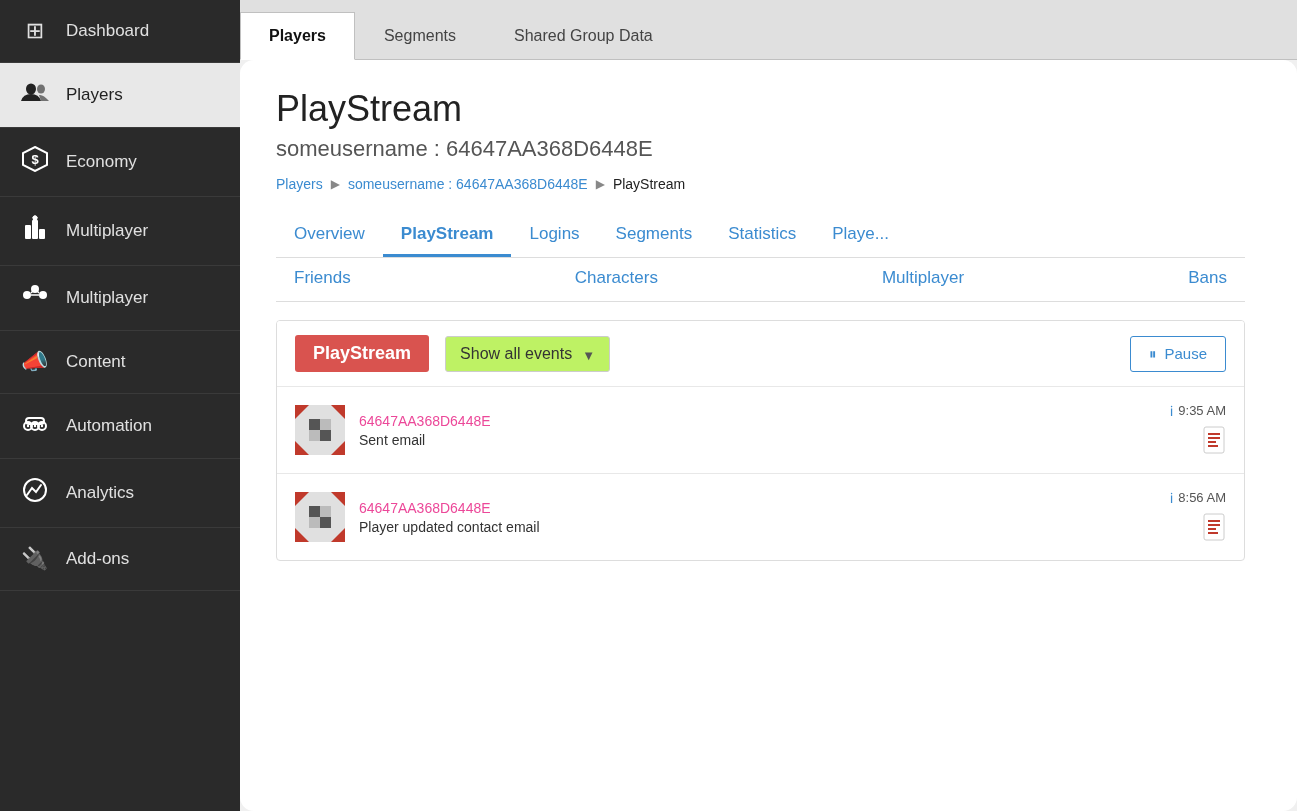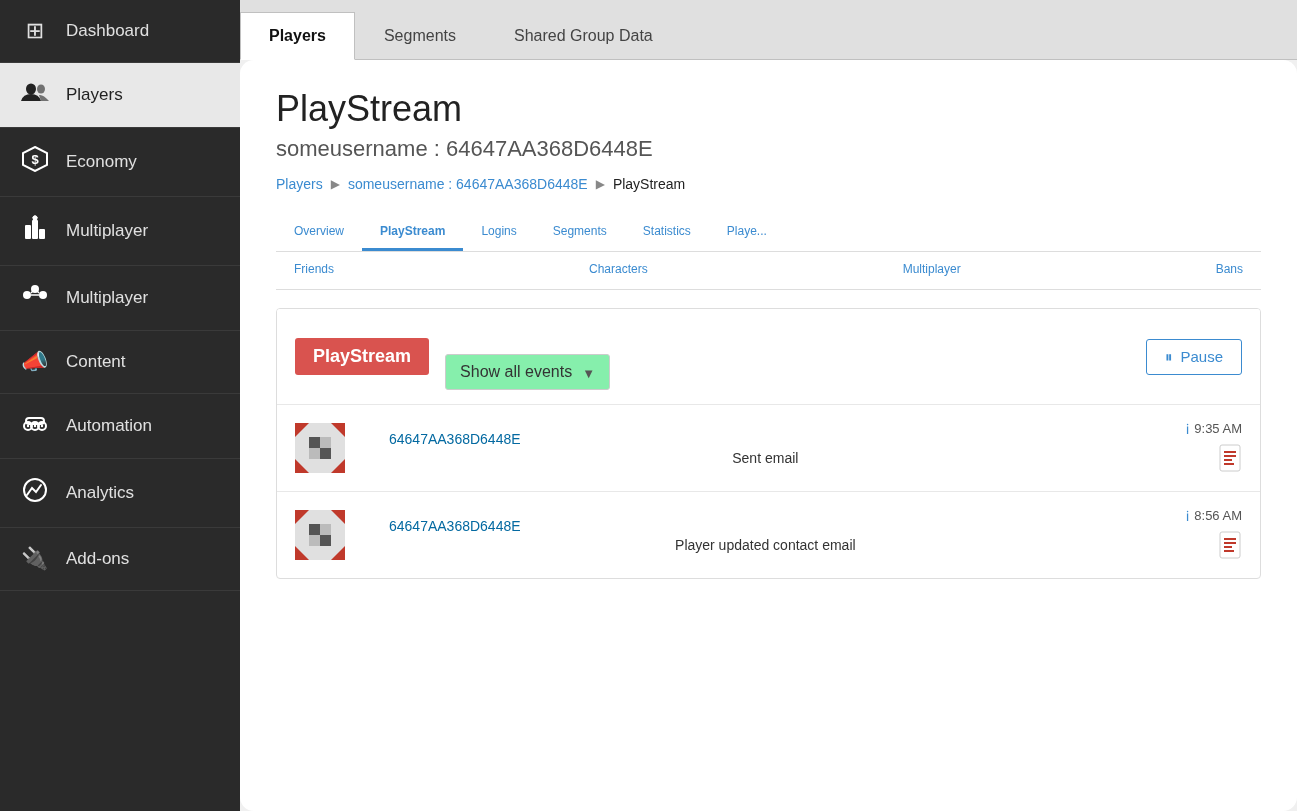--- a/index.html
+++ b/index.html
@@ -63,21 +63,21 @@
       border: 1px solid #c0c0c0;
       border-bottom: 1px solid #fff;
       font-weight: 700;
       color: #111;
     }
 
     
     .content {
       flex: 1;
       background: #fff;
-      padding: 28px 36px 0 36px;
+      padding: 28px 52px 0 36px;
       overflow-y: auto;
       border-radius: 14px;
     }
 
     .page-title {
       font-size: 36px;
       font-weight: 300;
       color: #222;
       margin-bottom: 6px;
     }
@@ -106,21 +106,21 @@
 
     
     .sub-tabs {
       display: flex;
       gap: 0;
       border-bottom: 1px solid #ddd;
       margin-bottom: 0;
     }
     .sub-tab {
       padding: 10px 18px;
-      font-size: 12px;
+      font-size: 17px;
       cursor: pointer;
       color: #3b8bd0;
       border-bottom: 3px solid transparent;
       white-space: nowrap;
     }
     .sub-tab.active {
       color: #3b8bd0;
       border-bottom: 3px solid #3b8bd0;
       font-weight: 600;
     }
@@ -157,22 +157,21 @@
     .ps-dropdown {
       display: flex;
       align-items: flex-end;
       border: 1px solid #ccc;
       border-radius: 3px;
       padding: 8px 14px;
       font-size: 16px;
       cursor: pointer;
       gap: 10px;
       color: #333;
-      background: #86efac;
-      margin-top: 31px;
+      background: #bef264;
     }
     .ps-dropdown-arrow { font-size: 13px; color: #555; }
     .ps-pause-btn {
       margin-left: auto;
       display: flex;
       align-items: center;
       gap: 8px;
       border: 1px solid #3b8bd0;
       border-radius: 3px;
       padding: 8px 18px;
@@ -197,30 +196,28 @@
       position: relative;
     }
     .avatar-svg { width: 50px; height: 50px; }
     .event-info {
       flex: 1;
       display: flex;
       flex-direction: column;
       gap: 3px;
     }
     .event-user-link {
-      color: #0369a1;
+      color: #ec4899;
       font-size: 14px;
       cursor: pointer;
       font-weight: 500;
-      margin-left: 30px;
     }
     .event-desc {
       font-size: 14px;
       color: #333;
-      text-align: center;
     }
     .event-meta {
       display: flex;
       flex-direction: column;
       align-items: flex-end;
       gap: 6px;
     }
     .event-time {
       display: flex;
       align-items: center;

